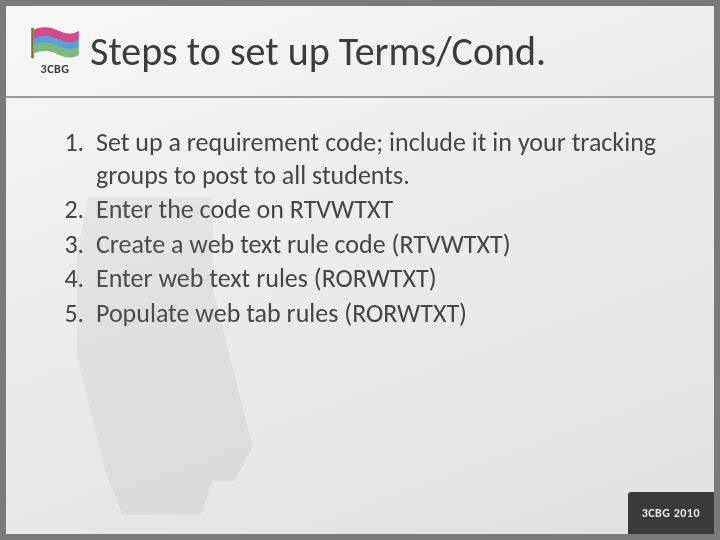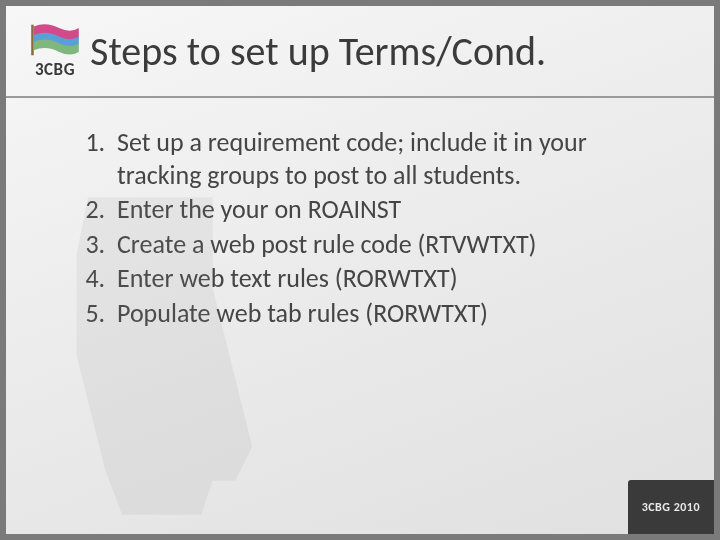--- a/index.html
+++ b/index.html
@@ -44,34 +44,34 @@
     flex-direction: column;
     align-items: center;
     justify-content: center;
   }
   .logo-flag {
     width: 52px;
     height: 34px;
     margin-bottom: 2px;
   }
   .logo-text {
-    font-size: 17px;
+    font-size: 12px;
     font-weight: 700;
     letter-spacing: 0.5px;
     color: #3a3a3a;
   }
   .title {
     flex: 1;
     font-size: 40px;
     color: #3b3b3b;
     font-weight: 400;
     padding-right: 50px;
   }
   .body {
-    padding: 28px 42px 0 63px;
+    padding: 28px 42px 0 42px;
   }
   ol.steps {
     margin: 0;
     padding-left: 42px;
     color: #454545;
     font-size: 26px;
     line-height: 1.25;
   }
   ol.steps li {
     margin-bottom: 2px;
@@ -80,21 +80,21 @@
   .footer {
     position: absolute;
     right: 0;
     bottom: 0;
     height: 24px;
     background: #3a3a3a;
     color: #e8e8e8;
     font-size: 12px;
     font-weight: 600;
     letter-spacing: 0.5px;
-    padding: 15px 14px;
+    padding: 9px 14px;
     display: flex;
     align-items: center;
     border-top-left-radius: 3px;
   }
 </style>
 </head>
 <body>
 
 <div class="slide">
 
@@ -111,22 +111,22 @@
         <path d="M5 22 Q20 16 35 24 Q48 30 58 24 L58 34 Q48 40 35 34 Q20 26 5 32 Z" fill="#7fb77e"></path>
       </svg>
       <div class="logo-text">3CBG</div>
     </div>
     <div class="title">Steps to set up Terms/Cond.</div>
   </div>
 
   <div class="body">
     <ol class="steps">
       <li>Set up a requirement code; include it in your tracking groups to post to all students.</li>
-      <li>Enter the your on ROAINST</li>
-      <li>Create a web post rule code (RTVWTXT)</li>
+      <li>Enter the code on RTVWTXT</li>
+      <li>Create a web text rule code (RTVWTXT)</li>
       <li>Enter web text rules (RORWTXT)</li>
       <li>Populate web tab rules (RORWTXT)</li>
     </ol>
   </div>
 
   <div class="footer">3CBG 2010</div>
 
 </div>
 
 </body></html>

